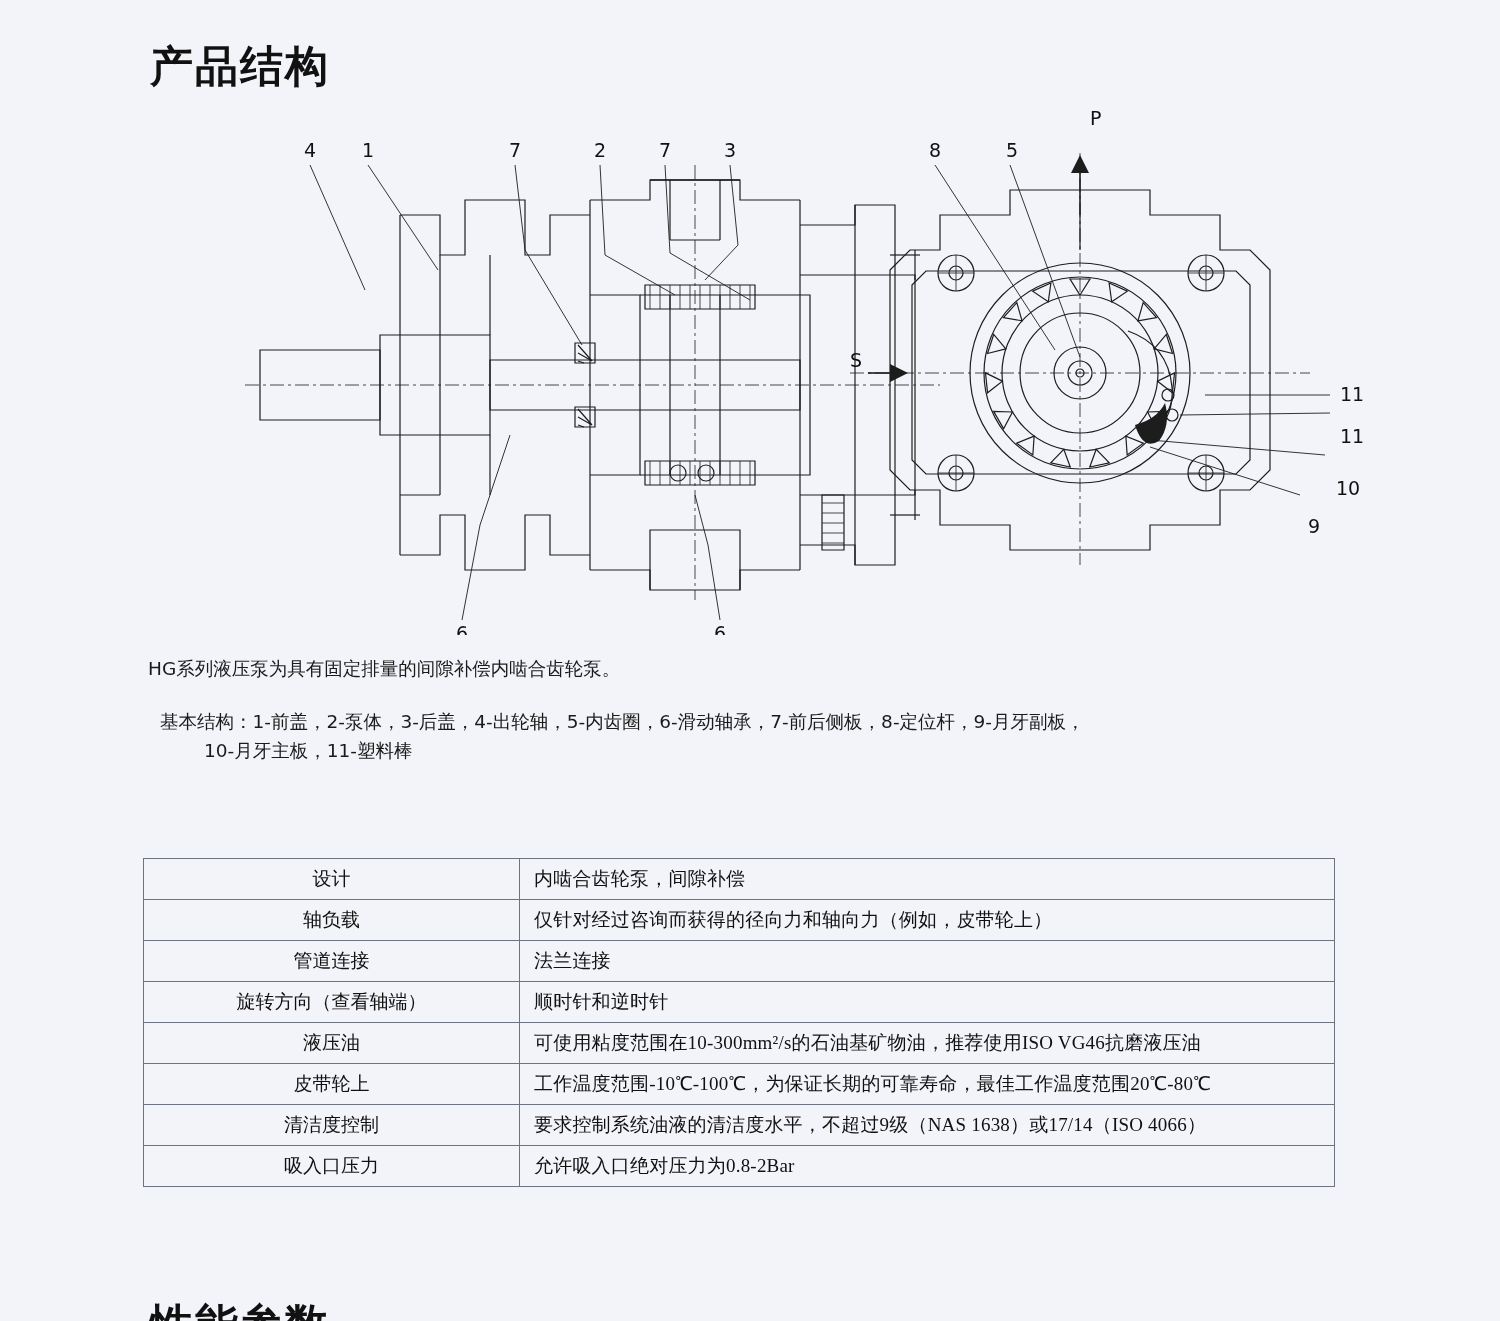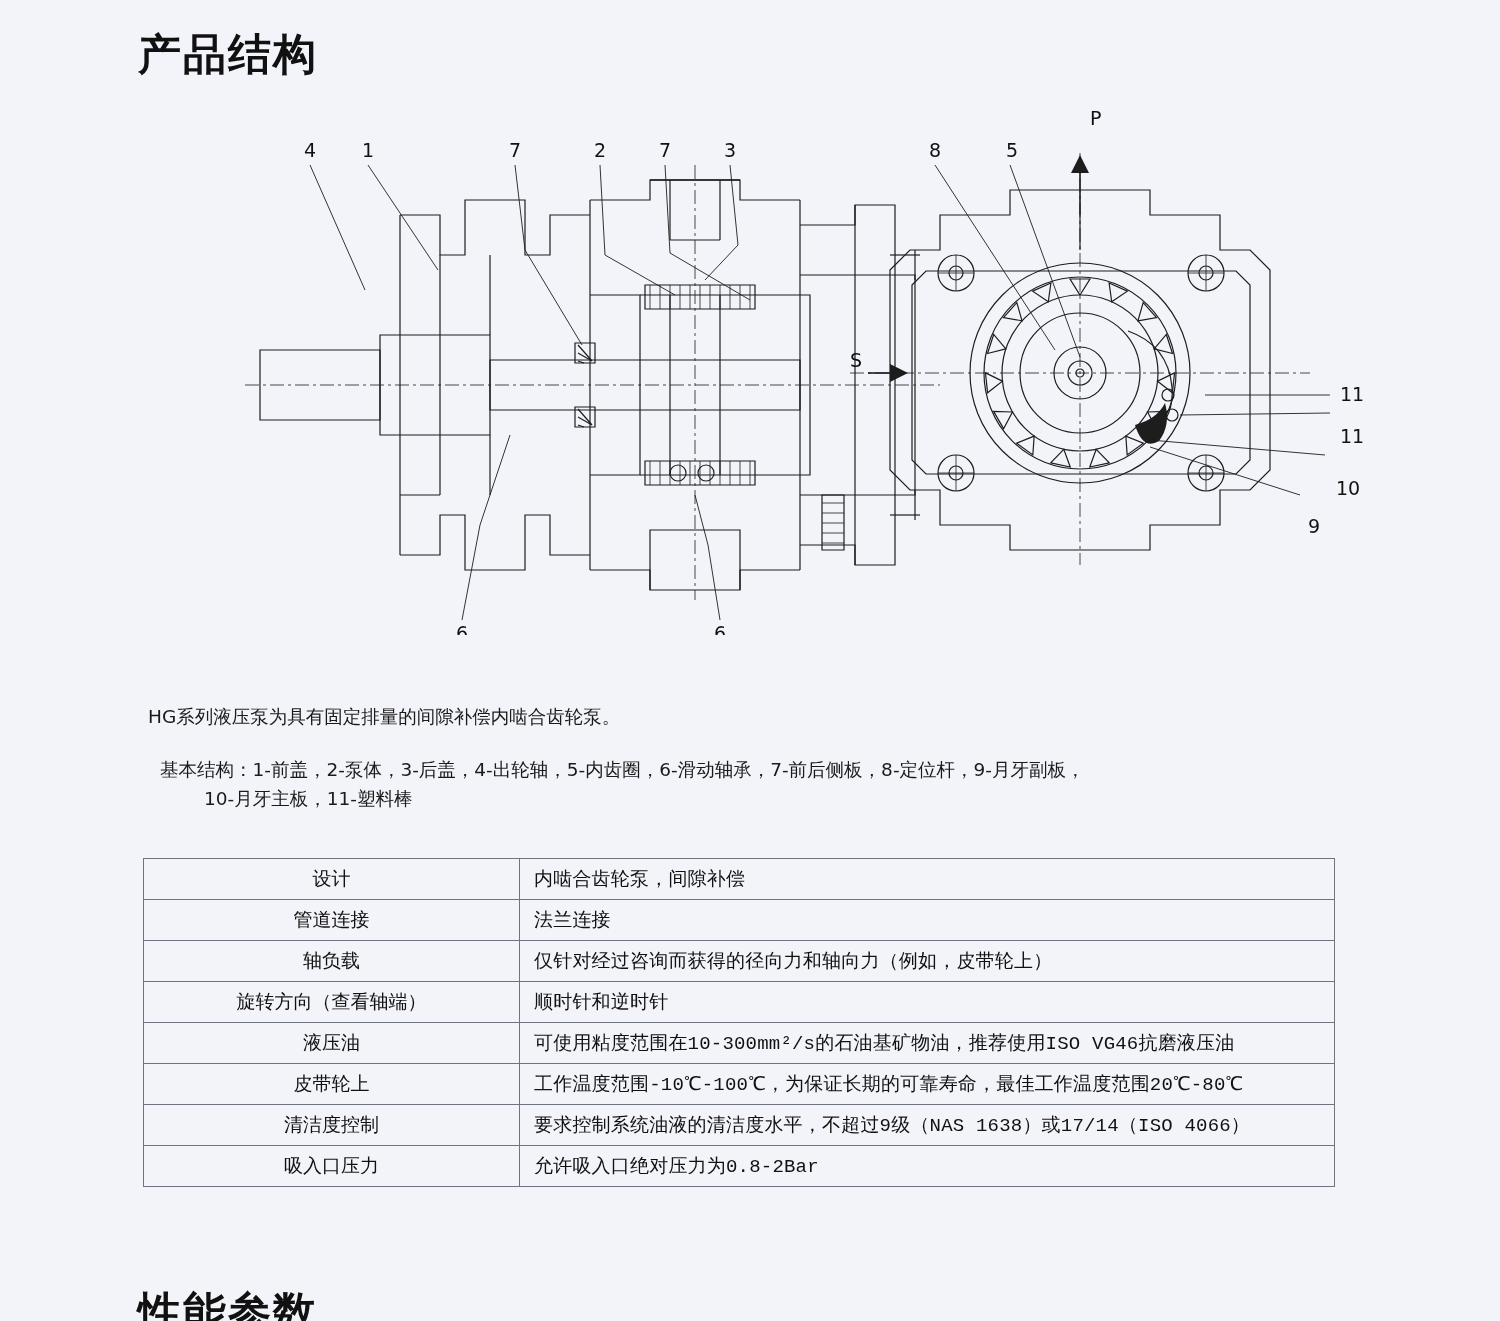--- a/index.html
+++ b/index.html
@@ -16,21 +16,21 @@
     overflow: hidden;
   }
   .page {
     position: relative;
     width: 1500px;
     height: 1321px;
   }
   h1.section-title {
     font-size: 43px;
     font-weight: bold;
-    margin: 0;
+    margin: 12px;
     letter-spacing: 2px;
     color: #111;
     font-family: "DejaVu Sans", sans-serif;
   }
   #title-structure {
     position: absolute;
     left: 138px;
     top: 26px;
   }
   #title-techdata {
@@ -54,35 +54,34 @@
   }
   #drawing svg { display:block; }
 
   
   .desc {
     position: absolute;
     font-size: 18.5px;
     line-height: 1.55;
     color: #1a1a1a;
     font-family: "DejaVu Sans", sans-serif;
-    margin-top: 48px;
   }
   #desc-1 { left: 148px; top: 655px; }
   #desc-2 { left: 160px; top: 708px; width: 1150px; }
   #desc-2 .indent { display:block; padding-left: 44px; }
 
   
   #tech-table {
     position: absolute;
     left: 143px;
     top: 858px;
     width: 1192px;
     border-collapse: collapse;
     font-size: 19px;
-    font-family: Liberation Mono, monospace;
+    font-family: Liberation Serif, serif;
     background: transparent;
   }
   #tech-table td {
     border: 1px solid #6e7380;
     height: 36px;
     padding: 2px 10px;
     color: #111;
   }
   #tech-table td.label {
     width: 355px;
@@ -298,28 +297,28 @@
   </div>
 
 
   <table id="tech-table">
     <tbody>
       <tr>
         <td class="label">设计</td>
         <td class="value">内啮合齿轮泵，间隙补偿</td>
       </tr>
       <tr>
+        <td class="label">轴负载</td>
+        <td class="value">仅针对经过咨询而获得的径向力和轴向力（例如，皮带轮上）</td>
+      </tr>
+      <tr>
         <td class="label">管道连接</td>
         <td class="value">法兰连接</td>
       </tr>
       <tr>
-        <td class="label">轴负载</td>
-        <td class="value">仅针对经过咨询而获得的径向力和轴向力（例如，皮带轮上）</td>
-      </tr>
-      <tr>
         <td class="label">旋转方向（查看轴端）</td>
         <td class="value">顺时针和逆时针</td>
       </tr>
       <tr>
         <td class="label">液压油</td>
         <td class="value">可使用粘度范围在10-300mm²/s的石油基矿物油，推荐使用ISO VG46抗磨液压油</td>
       </tr>
       <tr>
         <td class="label">皮带轮上</td>
         <td class="value">工作温度范围-10℃-100℃，为保证长期的可靠寿命，最佳工作温度范围20℃-80℃</td>

